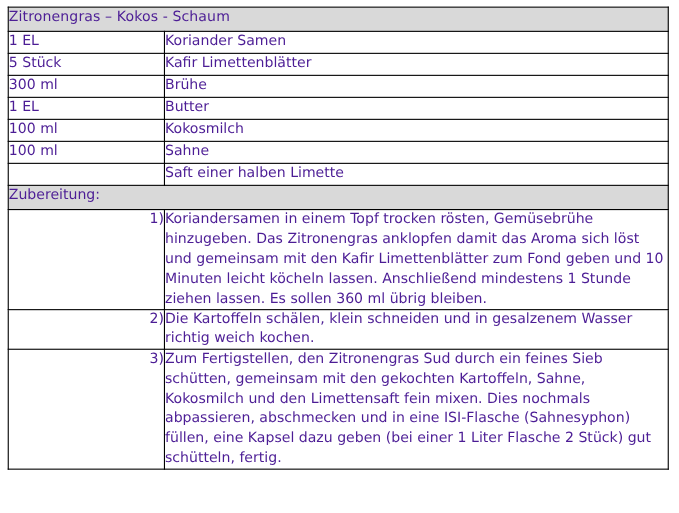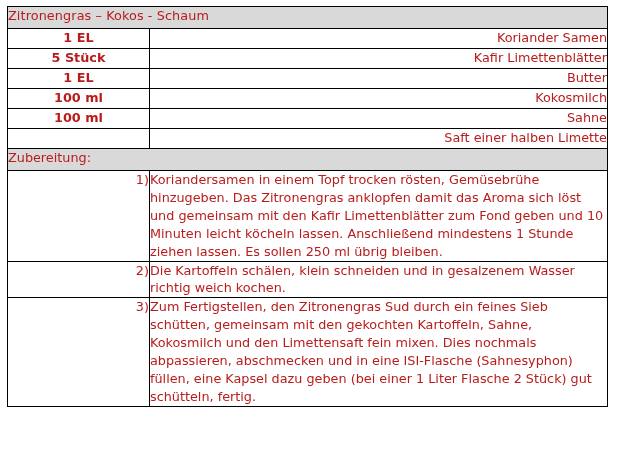--- a/index.html
+++ b/index.html
@@ -33,21 +33,21 @@
     table-layout: fixed;
     border: 1.6px solid #000000;
   }
 
   .recipe-table td {
     border: 1px solid #000000;
     padding: 0;
     vertical-align: top;
     font-size: 12.8px;
     line-height: 17.6px;
-    color: #b91c1c;
+    color: #4c1d95;
   }
 
   
   .title-row td {
     background: #d9d9d9;
     height: 21px;
   }
   .title-cell {
     padding: 1px 0 2px 6px;
     font-size: 13.4px;
@@ -57,27 +57,26 @@
   }
 
   
   .qty-col {
     width: 142px;
   }
   .ing-row td {
     height: 19px;
   }
   .qty-cell {
-    text-align: center;
+    text-align: left;
     padding: 1px 5px 2px 4px;
     white-space: nowrap;
-    font-weight: bold;
   }
   .ing-cell {
-    text-align: right;
+    text-align: left;
     padding: 1px 4px 2px 7px;
     white-space: nowrap;
   }
 
   
   .section-row td {
     background: #d9d9d9;
     height: 21px;
   }
   .section-cell {
@@ -124,20 +123,24 @@
 
       <tr class="ing-row">
         <td class="qty-cell">1 EL</td>
         <td class="ing-cell">Koriander Samen</td>
       </tr>
       <tr class="ing-row">
         <td class="qty-cell">5 Stück</td>
         <td class="ing-cell">Kafir Limettenblätter</td>
       </tr>
       <tr class="ing-row">
+        <td class="qty-cell">300 ml</td>
+        <td class="ing-cell">Brühe</td>
+      </tr>
+      <tr class="ing-row">
         <td class="qty-cell">1 EL</td>
         <td class="ing-cell">Butter</td>
       </tr>
       <tr class="ing-row">
         <td class="qty-cell">100 ml</td>
         <td class="ing-cell">Kokosmilch</td>
       </tr>
       <tr class="ing-row">
         <td class="qty-cell">100 ml</td>
         <td class="ing-cell">Sahne</td>
@@ -147,21 +150,21 @@
         <td class="ing-cell">Saft einer halben Limette</td>
       </tr>
 
       <tr class="section-row">
         <td class="section-cell" colspan="2">Zubereitung:</td>
       </tr>
 
       <tr class="step-row">
         <td class="num-cell">1)</td>
         <td class="step-cell">
-          <p>Koriandersamen in einem Topf trocken rösten, Gemüsebrühe hinzugeben. Das Zitronengras anklopfen damit das Aroma sich löst und gemeinsam mit den Kafir Limettenblätter zum Fond geben und 10 Minuten leicht köcheln lassen. Anschließend mindestens 1 Stunde ziehen lassen. Es sollen 250 ml übrig bleiben.</p>
+          <p>Koriandersamen in einem Topf trocken rösten, Gemüsebrühe hinzugeben. Das Zitronengras anklopfen damit das Aroma sich löst und gemeinsam mit den Kafir Limettenblätter zum Fond geben und 10 Minuten leicht köcheln lassen. Anschließend mindestens 1 Stunde ziehen lassen. Es sollen 360 ml übrig bleiben.</p>
         </td>
       </tr>
       <tr class="step-row">
         <td class="num-cell">2)</td>
         <td class="step-cell">
           <p>Die Kartoffeln schälen, klein schneiden und in gesalzenem Wasser richtig weich kochen.</p>
         </td>
       </tr>
       <tr class="step-row">
         <td class="num-cell">3)</td>

